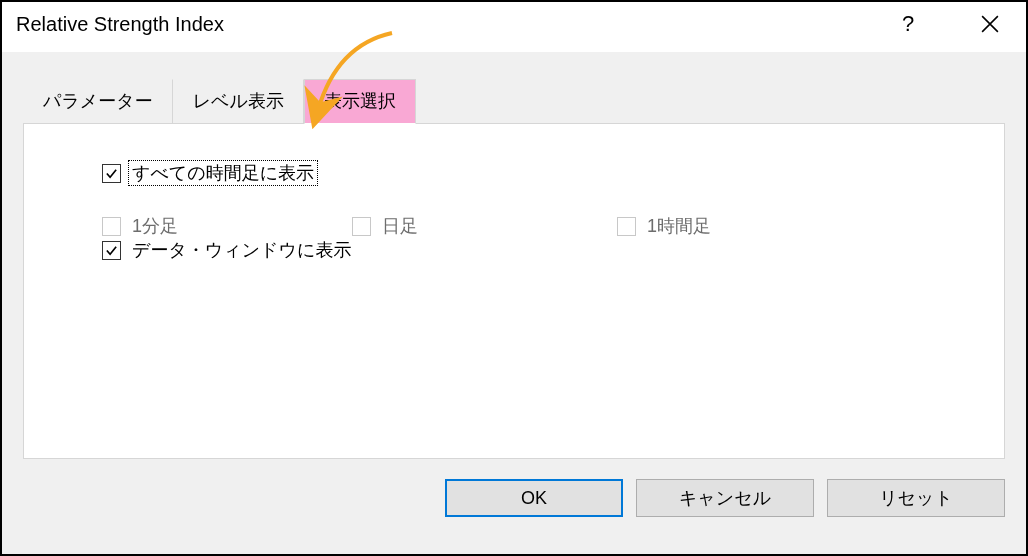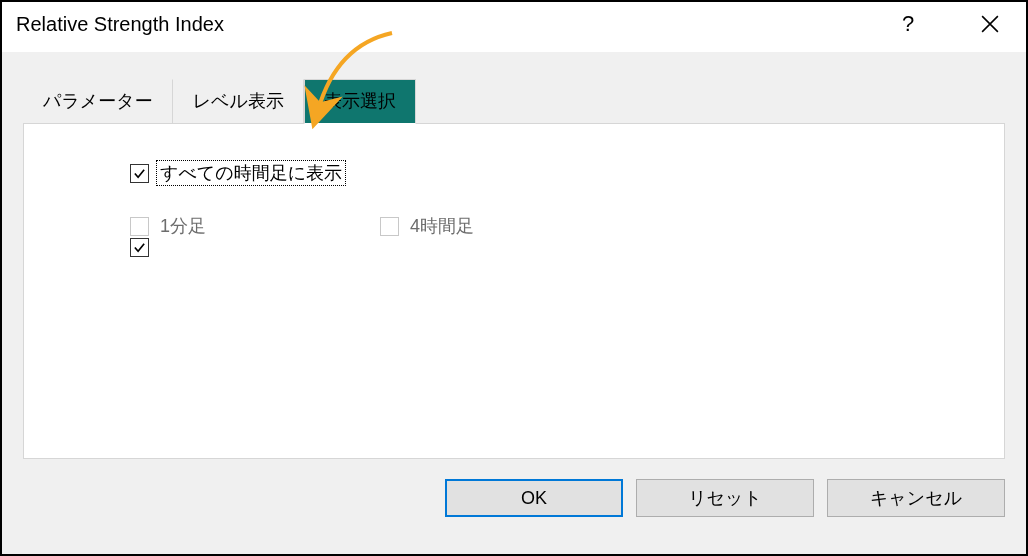--- a/index.html
+++ b/index.html
@@ -51,30 +51,30 @@
       color: #000;
       border: 1px solid transparent;
       border-bottom: none;
       background: transparent;
       cursor: default;
     }
     .tab.inactive {
       border-right: 1px solid #d6d6d6;
     }
     .tab.active {
-      background: #0f766e;
+      background: #f9a8d4;
       border: 1px solid #d6d6d6;
       border-bottom: 1px solid #fff;
       margin-bottom: -1px;
     }
     .tabcontent {
       background: #fff;
       border: 1px solid #d6d6d6;
       height: 336px;
-      padding: 36px 40px 20px 106px;
+      padding: 36px 40px 20px 78px;
       position: relative;
       z-index: 1;
     }
     .cb-row {
       display: flex;
       align-items: center;
       margin-bottom: 16px;
     }
     .cb-box {
       width: 19px;
@@ -173,33 +173,38 @@
       <span class="cb-label focused">すべての時間足に表示</span>
     </div>
 
     <div class="tf-grid">
       <div class="cb-row" style="margin-bottom:0">
         <span class="cb-box disabled"></span>
         <span class="cb-label disabled">1分足</span>
       </div>
       <div class="cb-row" style="margin-bottom:0">
         <span class="cb-box disabled"></span>
-        <span class="cb-label disabled">4時間足</span>
+        <span class="cb-label disabled">日足</span>
+      </div>
+      <div class="cb-row" style="margin-bottom:0">
+        <span class="cb-box disabled"></span>
+        <span class="cb-label disabled">1時間足</span>
       </div>
     </div>
 
     <div class="cb-row">
       <span class="cb-box">
         <svg viewBox="0 0 14 14">
             <path d="M2 7 L5.5 11 L12 3" stroke="#000" stroke-width="1.8" fill="none"></path>
           </svg>
       </span>
+      <span class="cb-label">データ・ウィンドウに表示</span>
     </div>
 
   </div>
 
   <div class="buttons">
     <div class="btn primary">OK</div>
+    <div class="btn">キャンセル</div>
     <div class="btn">リセット</div>
-    <div class="btn">キャンセル</div>
   </div>
 
 </div>
 
 </body></html>

